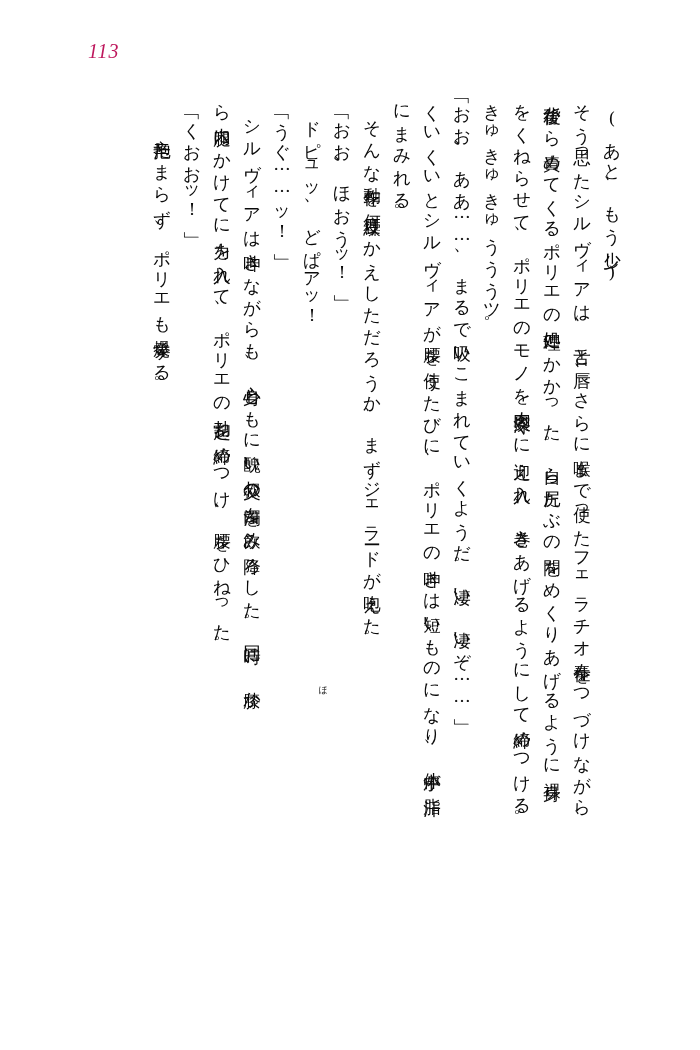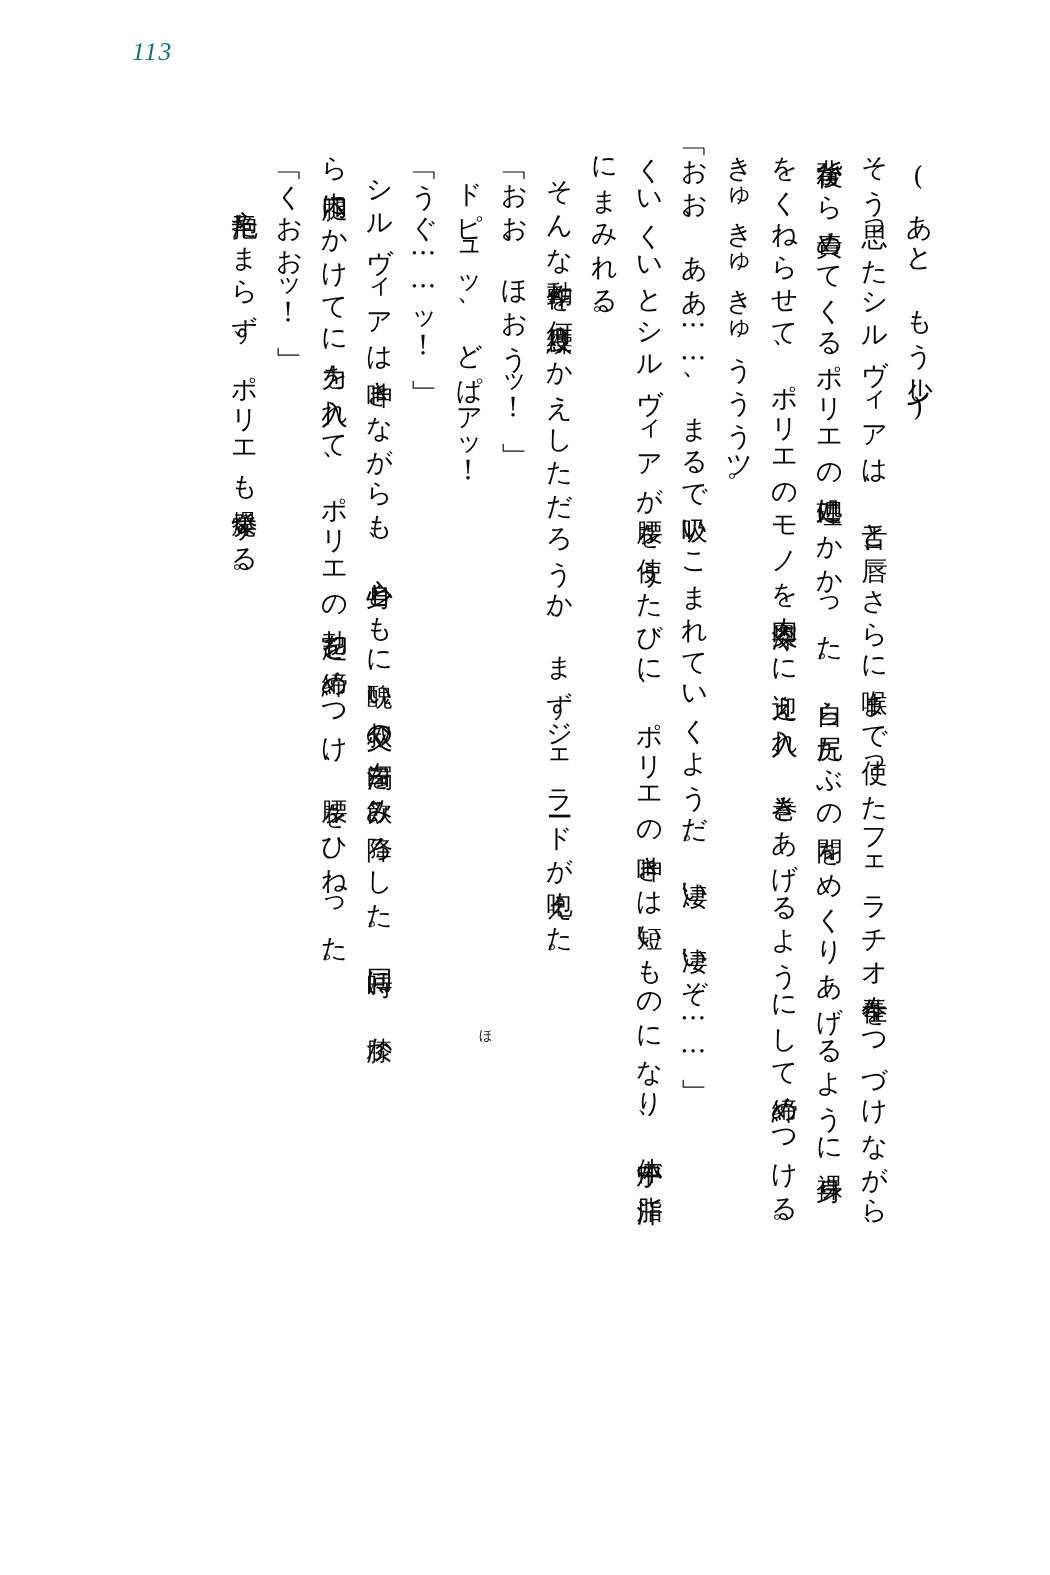--- a/index.html
+++ b/index.html
@@ -17,27 +17,27 @@
   #page {
     position: relative;
     width: 700px;
     height: 1050px;
     background: #ffffff;
     box-sizing: border-box;
   }
   
   #page-number {
     position: absolute;
-    top: 25px;
+    top: 40px;
     left: 88px;
     font-family: "Liberation Serif", "DejaVu Serif", serif;
-    font-size: 17px;
+    font-size: 20px;
     font-style: italic;
     letter-spacing: 1px;
-    color: #0f766e;
+    color: #be185d;
   }
   
   #text-block {
     position: absolute;
     top: 92px;
     left: 60px;
     width: 560px;
     height: 900px;
     display: flex;
     flex-direction: row-reverse;

